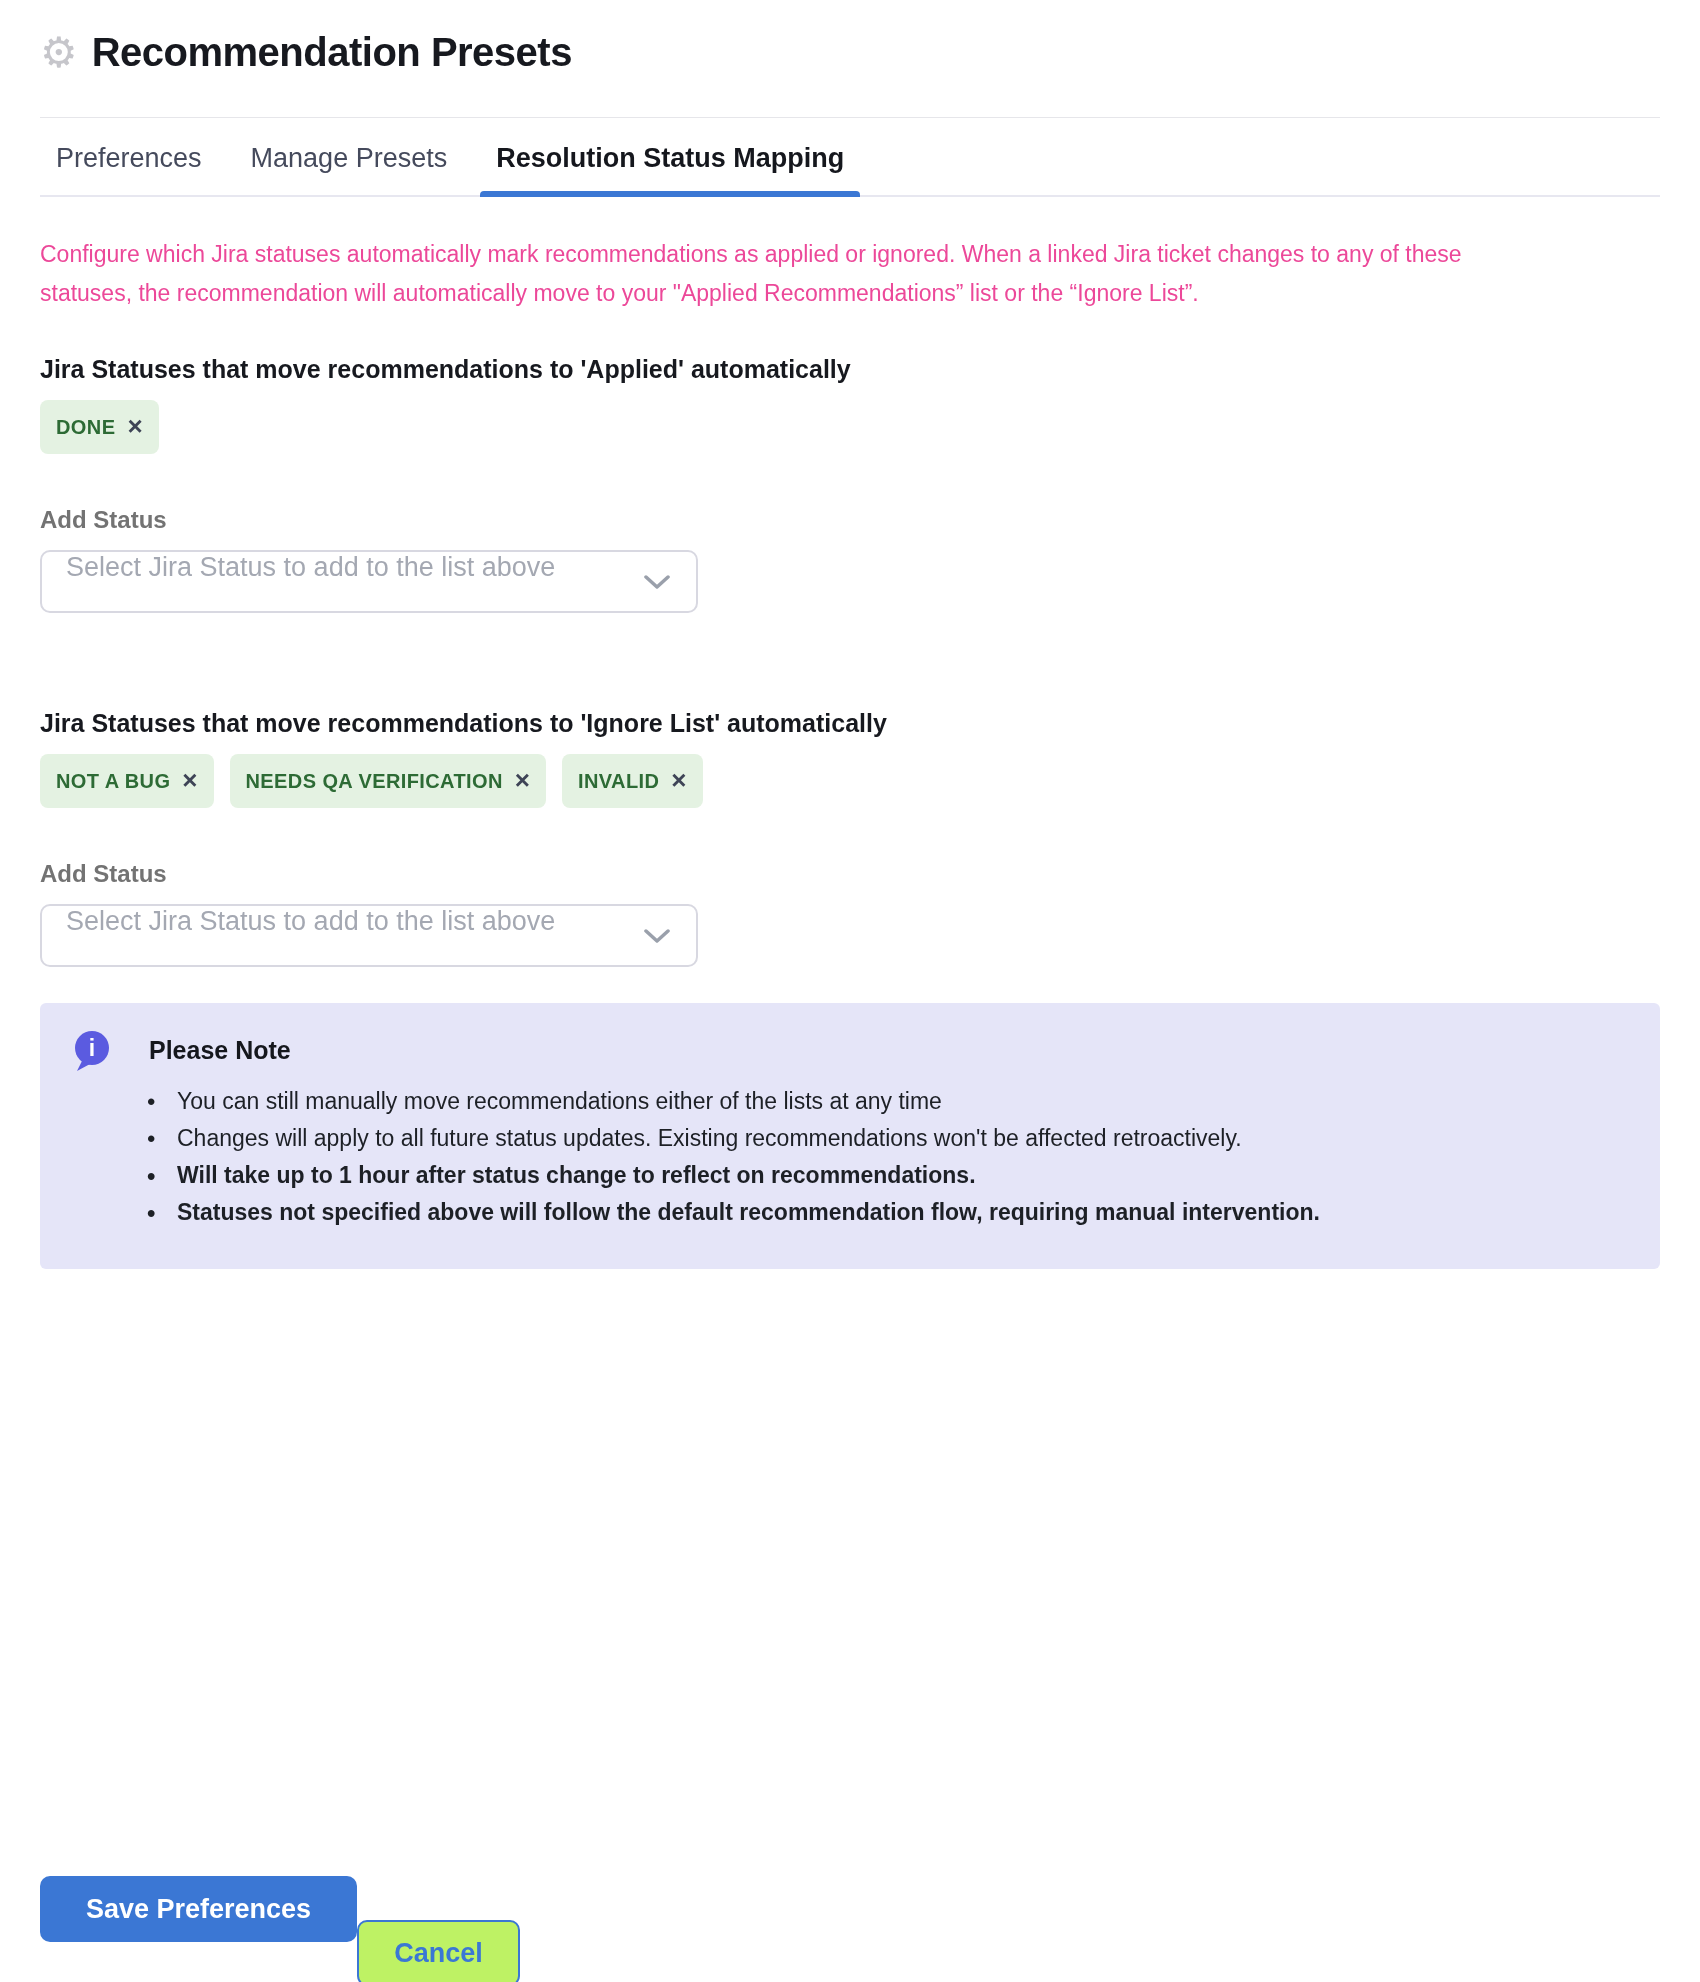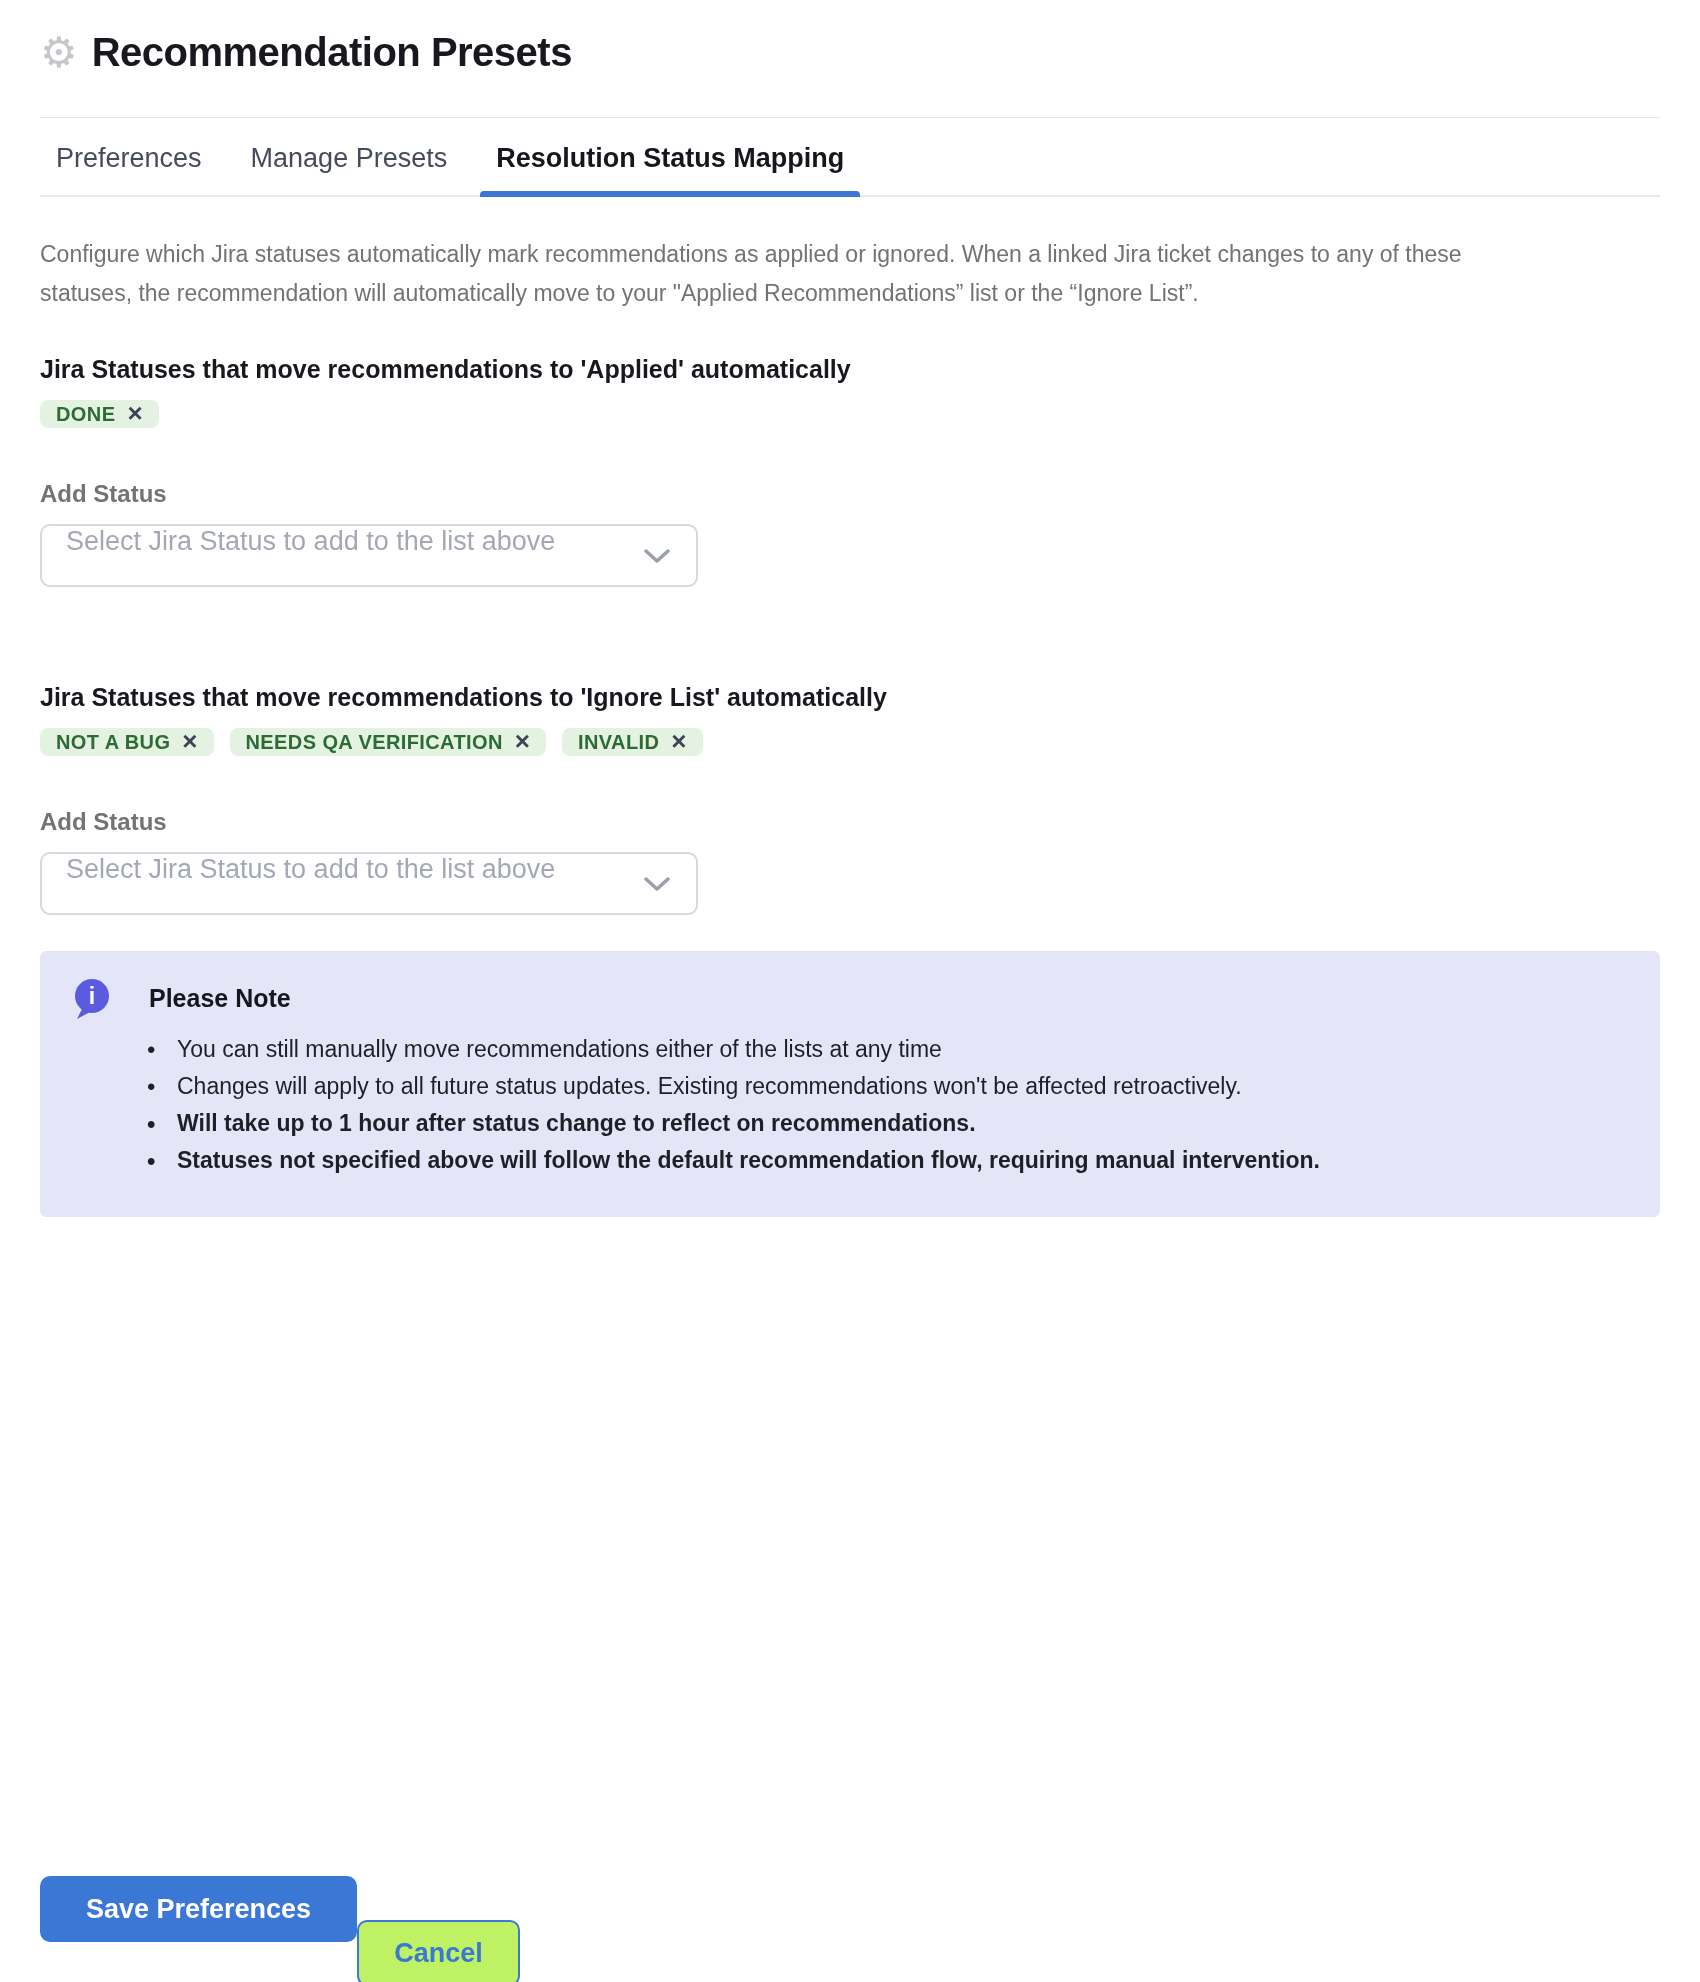--- a/index.html
+++ b/index.html
@@ -17,27 +17,27 @@
   .divider { height:1px; background:#e6e6ea; margin-top:42px; }
 
   
   .tabs { display:flex; border-bottom:2px solid #e7e7f0; }
   .tab { position:relative; padding:25px 16px 21px; font-size:27px; font-weight:500; color:#454a5c; cursor:pointer; white-space:nowrap; }
   .tab + .tab { margin-left:17px; }
   .tab.active { font-weight:700; color:#15171d; }
   .tab.active::after { content:""; position:absolute; left:0; right:0; bottom:-2px; height:6px; border-radius:4px 4px 0 0; background:#3b77d4; }
 
   
-  .description { margin-top:38px; font-size:23px; line-height:39px; color:#737373; }
+  .description { margin-top:38px; font-size:23px; line-height:39px; color:#ec4899; }
 
   
   .section-heading { margin-top:42px; font-size:25px; font-weight:700; color:#17191f; }
   .section-heading.mt-lg { margin-top:96px; }
   .chip-row { margin-top:16px; display:flex; gap:16px; }
-  .chip { display:inline-flex; align-items:center; gap:12px; height:28px; padding:0 16px; background:#e4f2e2; border-radius:8px; }
+  .chip { display:inline-flex; align-items:center; gap:12px; height:54px; padding:0 16px; background:#e4f2e2; border-radius:8px; }
   .chip-label { font-size:20px; font-weight:700; color:#2d6b35; letter-spacing:0.4px; }
   .chip-remove { font-size:26px; font-weight:700; color:#3e4456; cursor:pointer; line-height:0.9; }
   .add-label { margin-top:52px; font-size:24px; font-weight:700; color:#737373; }
   .select { margin-top:16px; width:658px; height:63px; border:2px solid #d8d8e1; border-radius:10px; display:flex; align-items:flex-start; padding:0 24px; position:relative; cursor:pointer; background:#fff; }
   .select .placeholder { font-size:27px; color:#a4a8b2; }
   .select svg { position:absolute; right:26px; top:50%; transform:translateY(-50%); }
 
   
   .note { margin-top:36px; background:#e5e5f8; border-radius:6px; padding:26px 40px 38px 32px; }
   .note-header { display:flex; align-items:center; gap:37px; }

